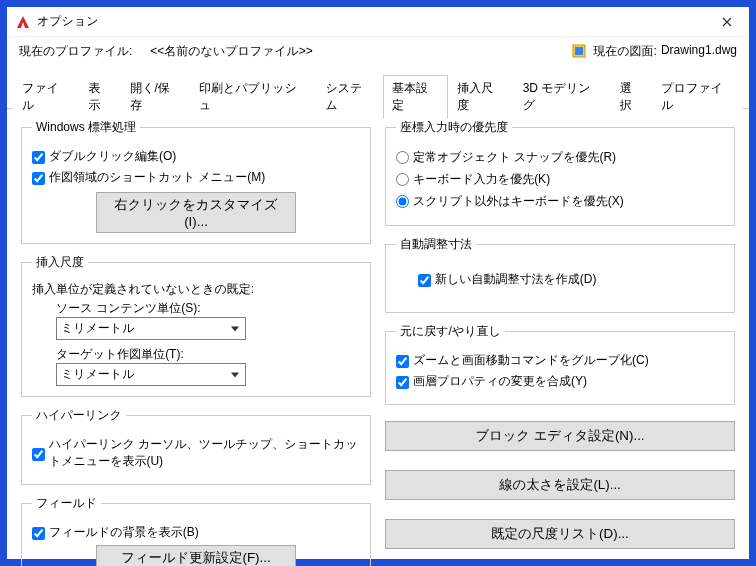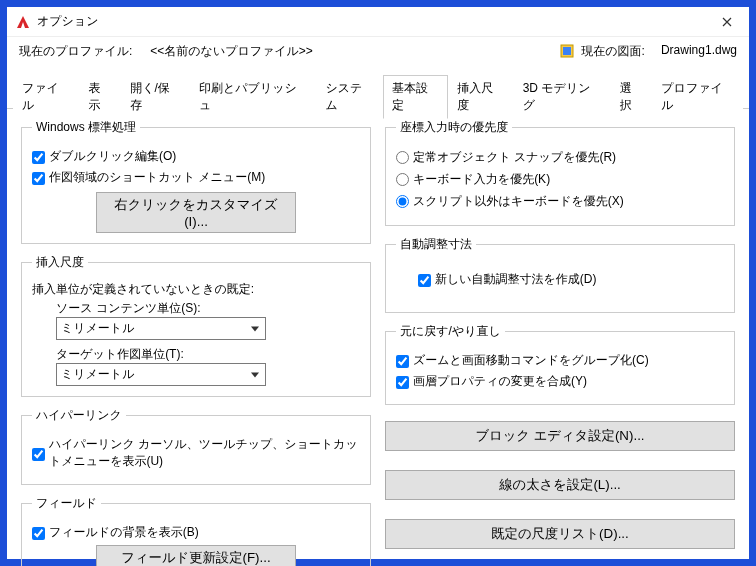--- a/index.html
+++ b/index.html
@@ -19,21 +19,21 @@
 .body { flex: 1; display: flex; padding: 10px 14px 10px 14px; gap: 14px; }
 .col { flex: 1; display: flex; flex-direction: column; gap: 10px; }
 fieldset { border: 1px solid #ccc; padding: 8px 10px 10px 10px; }
 legend { padding: 0 4px; }
 .chk { display: flex; align-items: center; gap: 4px; margin: 4px 0; }
 .chk input { margin-top: 2px; }
 .radio { display: flex; align-items: center; gap: 4px; margin: 5px 0; }
 .btn { border: 1px solid #aaa; background: #e1e1e1; padding: 3px 12px; cursor: pointer; text-align: center; min-width: 70px; }
 .btn-wide { display: block; width: 100%; padding: 5px; }
 .subindent { margin-left: 24px; }
-.select { width: 210px; border: 1px solid #7a7a7a; padding: 2px 20px 2px 4px; background: #fff; position: relative; cursor: pointer; }
+.select { width: 190px; border: 1px solid #7a7a7a; padding: 2px 20px 2px 4px; background: #fff; position: relative; cursor: pointer; }
 .select::after { content: ""; position: absolute; right: 6px; top: 50%; width: 0; height: 0; border-left: 4px solid transparent; border-right: 4px solid transparent; border-top: 5px solid #333; transform: translateY(-50%); }
 .grouplbl { margin: 2px 0 2px 0; }
 .btncol { display: flex; flex-direction: column; gap: 19px; margin-top: 6px; }
 .center { text-align: center; }
 </style>
 </head>
 <body>
 
 <div class="window">
   <div class="titlebar">
@@ -50,21 +50,21 @@
   </div>
 
   <div class="toprow">
     <span class="lab">現在のプロファイル:</span>
     <span>&lt;&lt;名前のないプロファイル&gt;&gt;</span>
     <span class="spacer"></span>
     <svg class="dwgicon" viewBox="0 0 16 16">
         <rect x="2" y="2" width="12" height="12" fill="#f7c948" stroke="#c49a00"></rect>
         <rect x="4" y="4" width="8" height="8" fill="#3b82f6"></rect>
       </svg>
-    <span class="lab" style="margin-right:16px">現在の図面:</span>
+    <span class="lab" style="margin-right:4px">現在の図面:</span>
     <span>Drawing1.dwg</span>
   </div>
 
   <div class="tabs" id="tabstrip">
       <div class="tab">ファイル</div>
       <div class="tab">表示</div>
       <div class="tab">開く/保存</div>
       <div class="tab">印刷とパブリッシュ</div>
       <div class="tab">システム</div>
       <div class="tab active">基本設定</div>

